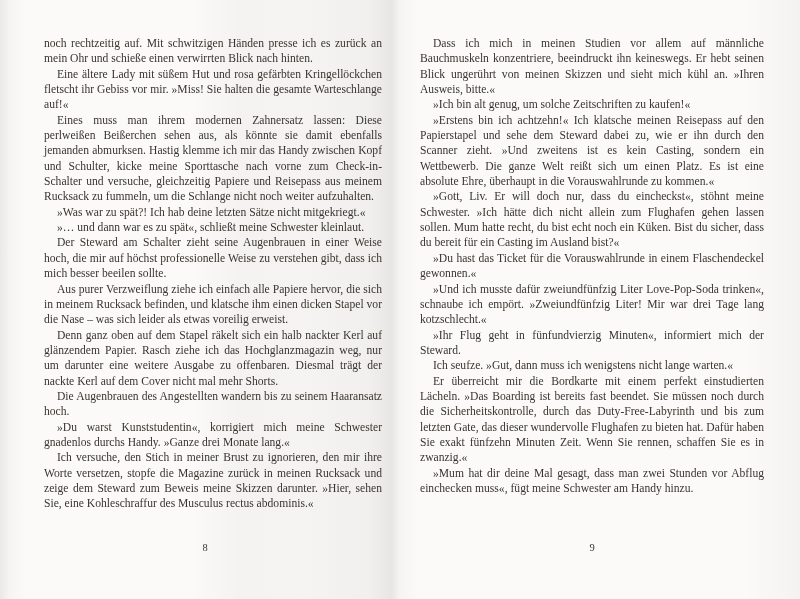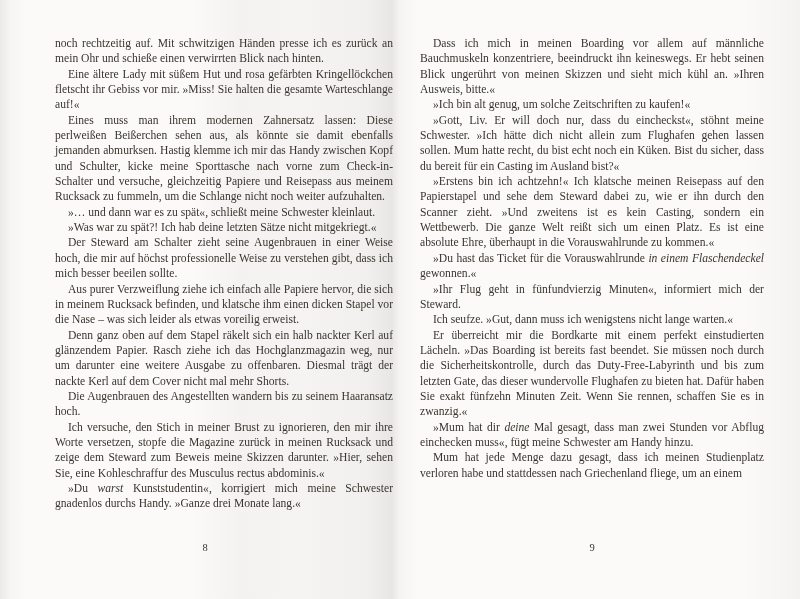--- a/index.html
+++ b/index.html
@@ -36,62 +36,62 @@
   .text-block {
     position: absolute;
     top: 36px;
     color: var(--ink);
     font-size: 11.6px;
     line-height: 15.35px;
     text-align: justify;
   }
   .text-block p { text-align: justify; }
   .text-block p.indent { text-indent: 13px; }
-  .text-block span.italic { font-style: italic; }
-  .page-left-text { left: 55px; width: 338px; }
+  .text-block span.italic { }
+  .page-left-text { left: 44px; width: 338px; }
   .page-right-text { left: 420px; width: 344px; }
   .pagenum {
     position: absolute;
     top: 542px;
     color: var(--ink);
     font-size: 10.5px;
     text-align: center;
   }
   .pagenum-left { left: 55px; width: 300px; }
   .pagenum-right { left: 420px; width: 344px; }
 </style>
 </head>
 <body>
 
 <div class="spread">
 
   <div class="text-block page-left-text">
       <p><span>noch rechtzeitig auf. Mit schwitzigen Händen presse ich es zurück an mein Ohr und schieße einen verwirrten Blick nach hinten.</span></p>
       <p class="indent"><span>Eine ältere Lady mit süßem Hut und rosa gefärbten Kringellöckchen fletscht ihr Gebiss vor mir. »Miss! Sie halten die gesamte Warteschlange auf!«</span></p>
       <p class="indent"><span>Eines muss man ihrem modernen Zahnersatz lassen: Diese perlweißen Beißerchen sehen aus, als könnte sie damit ebenfalls jemanden abmurksen. Hastig klemme ich mir das Handy zwischen Kopf und Schulter, kicke meine Sporttasche nach vorne zum Check-in-Schalter und versuche, gleichzeitig Papiere und Reisepass aus meinem Rucksack zu fummeln, um die Schlange nicht noch weiter aufzuhalten.</span></p>
+      <p class="indent"><span>»Was war zu spät?! Ich hab deine letzten Sätze nicht mitgekriegt.«</span></p>
       <p class="indent"><span>»… und dann war es zu spät«, schließt meine Schwester kleinlaut.</span></p>
-      <p class="indent"><span>»Was war zu spät?! Ich hab deine letzten Sätze nicht mitgekriegt.«</span></p>
       <p class="indent"><span>Der Steward am Schalter zieht seine Augenbrauen in einer Weise hoch, die mir auf höchst professionelle Weise zu verstehen gibt, dass ich mich besser beeilen sollte.</span></p>
       <p class="indent"><span>Aus purer Verzweiflung ziehe ich einfach alle Papiere hervor, die sich in meinem Rucksack befinden, und klatsche ihm einen dicken Stapel vor die Nase – was sich leider als etwas voreilig erweist.</span></p>
       <p class="indent"><span>Denn ganz oben auf dem Stapel räkelt sich ein halb nackter Kerl auf glänzendem Papier. Rasch ziehe ich das Hochglanzmagazin weg, nur um darunter eine weitere Ausgabe zu offenbaren. Diesmal trägt der nackte Kerl auf dem Cover nicht mal mehr Shorts.</span></p>
       <p class="indent"><span>Die Augenbrauen des Angestellten wandern bis zu seinem Haaransatz hoch.</span></p>
+      <p class="indent"><span>»Du </span><span class="italic">warst</span><span> Kunststudentin«, korrigiert mich meine Schwester gnadenlos durchs Handy. »Ganze drei Monate lang.«</span></p>
       <p class="indent"><span>Ich versuche, den Stich in meiner Brust zu ignorieren, den mir ihre Worte versetzen, stopfe die Magazine zurück in meinen Rucksack und zeige dem Steward zum Beweis meine Skizzen darunter. »Hier, sehen Sie, eine Kohleschraffur des Musculus rectus abdominis.«</span></p>
-      <p class="indent"><span>»Du </span><span class="italic">warst</span><span> Kunststudentin«, korrigiert mich meine Schwester gnadenlos durchs Handy. »Ganze drei Monate lang.«</span></p>
     </div>
 
   <div class="text-block page-right-text">
-      <p class="indent"><span>Dass ich mich in meinen Boarding vor allem auf männliche Bauchmuskeln konzentriere, beeindruckt ihn keineswegs. Er hebt seinen Blick ungerührt von meinen Skizzen und sieht mich kühl an. »Ihren Ausweis, bitte.«</span></p>
+      <p class="indent"><span>Dass ich mich in meinen Studien vor allem auf männliche Bauchmuskeln konzentriere, beeindruckt ihn keineswegs. Er hebt seinen Blick ungerührt von meinen Skizzen und sieht mich kühl an. »Ihren Ausweis, bitte.«</span></p>
       <p class="indent"><span>»Ich bin alt genug, um solche Zeitschriften zu kaufen!«</span></p>
+      <p class="indent"><span>»Erstens bin ich achtzehn!« Ich klatsche meinen Reisepass auf den Papierstapel und sehe dem Steward dabei zu, wie er ihn durch den Scanner zieht. »Und zweitens ist es kein Casting, sondern ein Wettbewerb. Die ganze Welt reißt sich um einen Platz. Es ist eine absolute Ehre, überhaupt in die Vorauswahlrunde zu kommen.«</span></p>
       <p class="indent"><span>»Gott, Liv. Er will doch nur, dass du eincheckst«, stöhnt meine Schwester. »Ich hätte dich nicht allein zum Flughafen gehen lassen sollen. Mum hatte recht, du bist echt noch ein Küken. Bist du sicher, dass du bereit für ein Casting im Ausland bist?«</span></p>
-      <p class="indent"><span>»Erstens bin ich achtzehn!« Ich klatsche meinen Reisepass auf den Papierstapel und sehe dem Steward dabei zu, wie er ihn durch den Scanner zieht. »Und zweitens ist es kein Casting, sondern ein Wettbewerb. Die ganze Welt reißt sich um einen Platz. Es ist eine absolute Ehre, überhaupt in die Vorauswahlrunde zu kommen.«</span></p>
       <p class="indent"><span>»Du hast das Ticket für die Vorauswahlrunde </span><span class="italic">in einem Flaschendeckel</span><span> gewonnen.«</span></p>
+      <p class="indent"><span>»Und ich musste dafür zweiundfünfzig Liter Love-Pop-Soda trinken«, schnaube ich empört. »</span><span class="italic">Zweiundfünfzig Liter!</span><span> Mir war drei Tage lang kotzschlecht.«</span></p>
       <p class="indent"><span>»Ihr Flug geht in fünfundvierzig Minuten«, informiert mich der Steward.</span></p>
       <p class="indent"><span>Ich seufze. »Gut, dann muss ich wenigstens nicht lange warten.«</span></p>
       <p class="indent"><span>Er überreicht mir die Bordkarte mit einem perfekt einstudierten Lächeln. »Das Boarding ist bereits fast beendet. Sie müssen noch durch die Sicherheitskontrolle, durch das Duty-Free-Labyrinth und bis zum letzten Gate, das dieser wundervolle Flughafen zu bieten hat. Dafür haben Sie exakt fünfzehn Minuten Zeit. Wenn Sie rennen, schaffen Sie es in zwanzig.«</span></p>
       <p class="indent"><span>»Mum hat dir </span><span class="italic">deine</span><span> Mal gesagt, dass man zwei Stunden vor Abflug einchecken muss«, fügt meine Schwester am Handy hinzu.</span></p>
-      <p class="indent"><span>Mum hat jede Menge dazu gesagt, dass ich meinen Studienplatz verloren habe und stattdessen nach Griechenland fliege, um an einem</span></p>
     </div>
 
   <div class="pagenum pagenum-left">8</div>
 
   <div class="pagenum pagenum-right">9</div>
 
 </div>
 
 </body></html>

